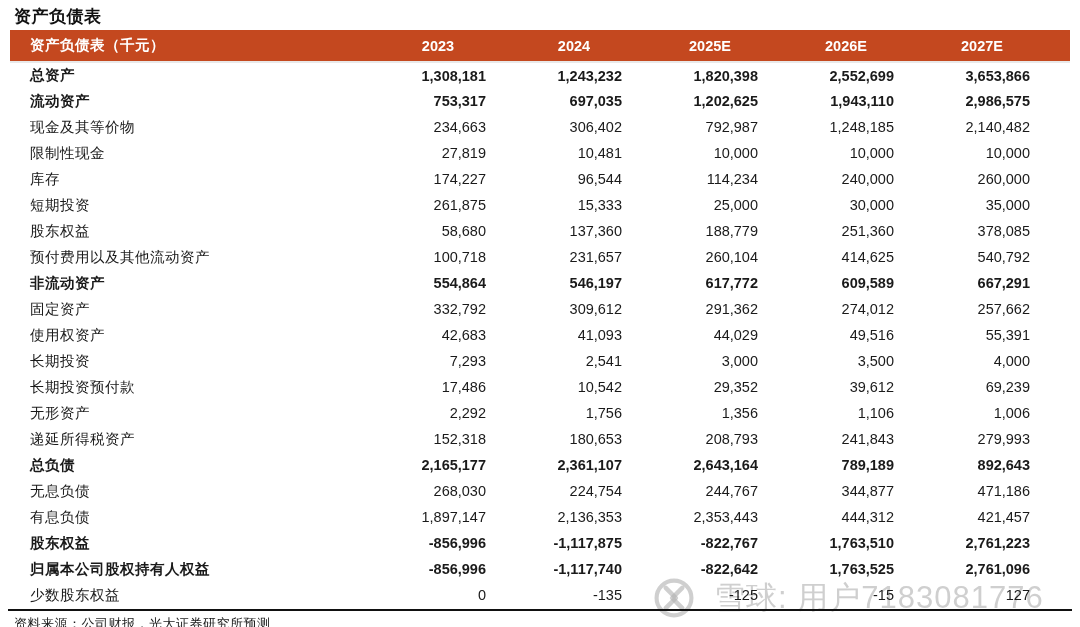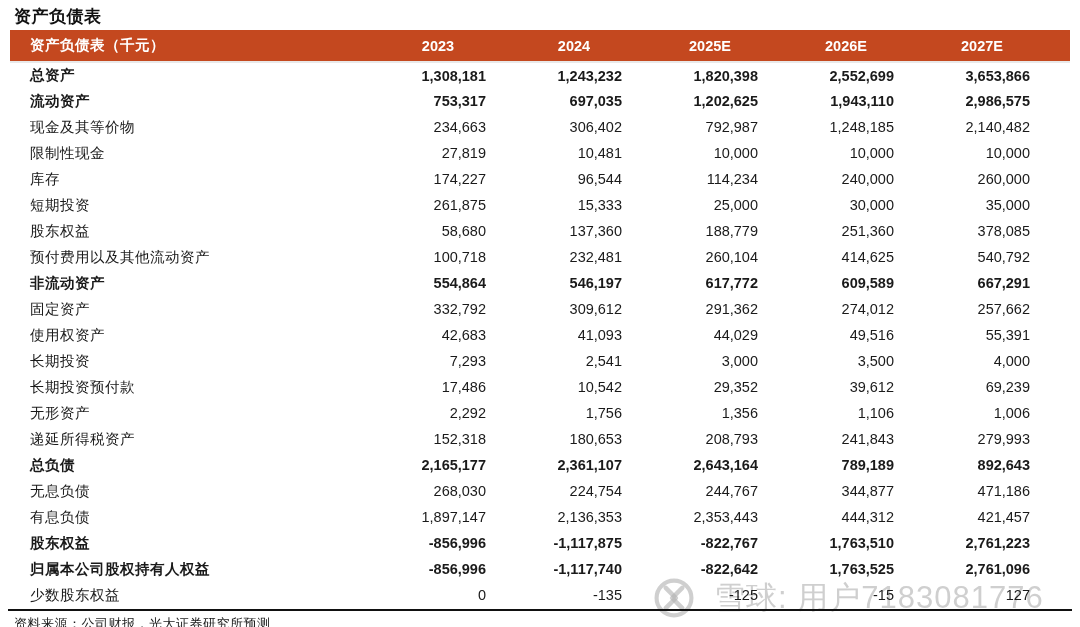--- a/index.html
+++ b/index.html
@@ -182,21 +182,21 @@
             <td class="label">股东权益</td>
             <td class="val">58,680</td>
             <td class="val">137,360</td>
             <td class="val">188,779</td>
             <td class="val">251,360</td>
             <td class="val">378,085</td>
           </tr>
           <tr>
             <td class="label">预付费用以及其他流动资产</td>
             <td class="val">100,718</td>
-            <td class="val">232,481</td>
+            <td class="val">231,657</td>
             <td class="val">260,104</td>
             <td class="val">414,625</td>
             <td class="val">540,792</td>
           </tr>
           <tr class="bold">
             <td class="label">非流动资产</td>
             <td class="val">554,864</td>
             <td class="val">546,197</td>
             <td class="val">617,772</td>
             <td class="val">609,589</td>

